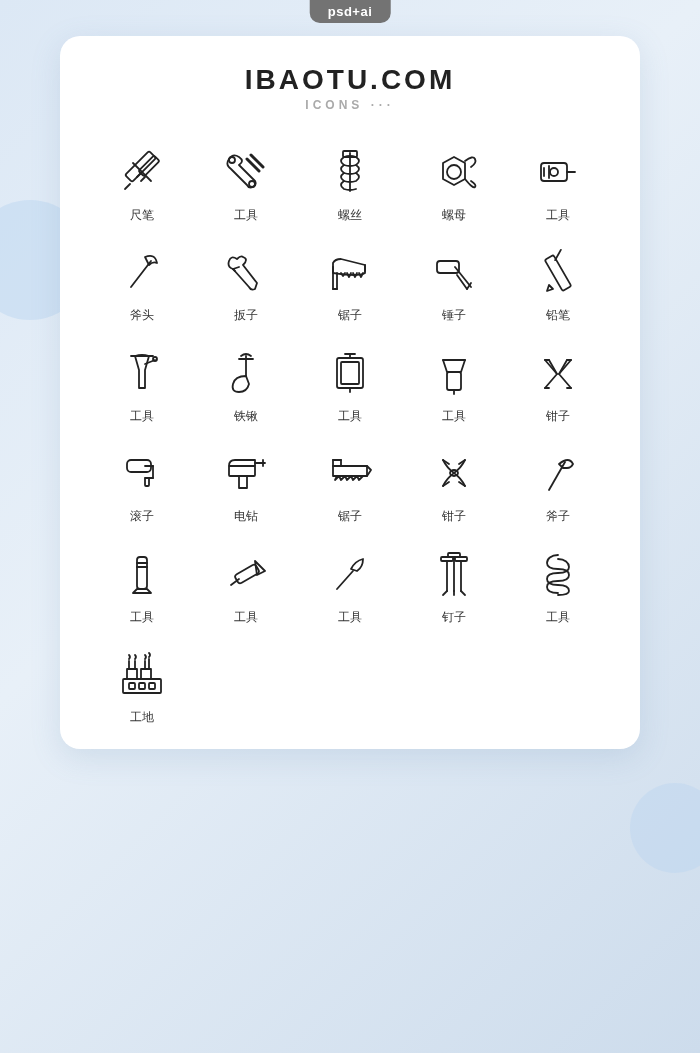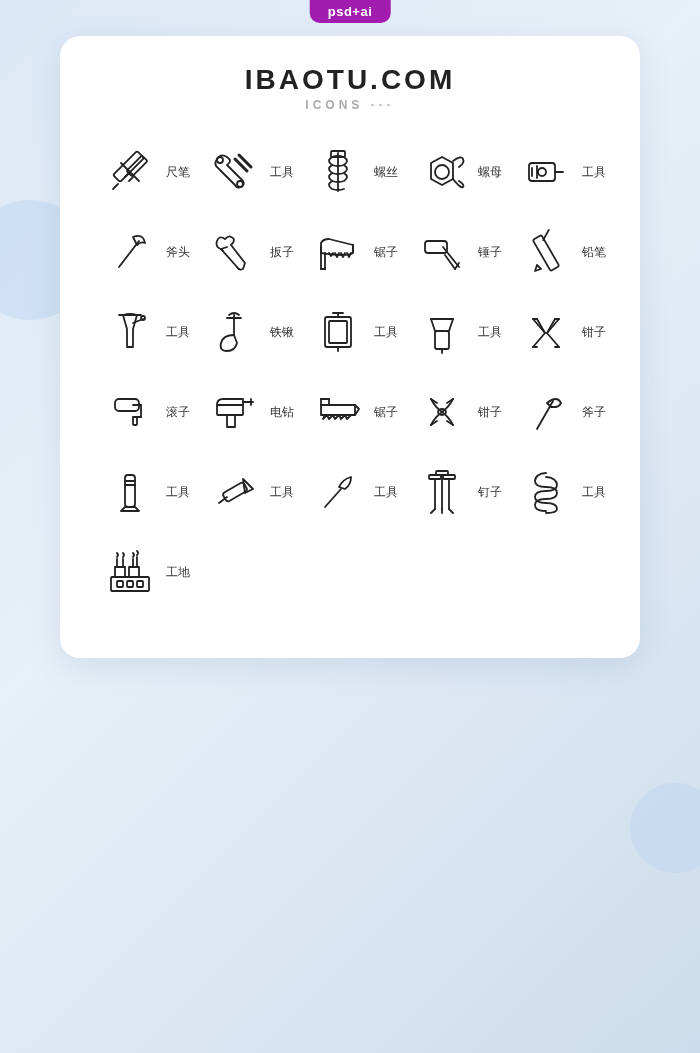--- a/index.html
+++ b/index.html
@@ -14,36 +14,36 @@
       font-family: 'PingFang SC', 'Microsoft YaHei', sans-serif;
       overflow: hidden;
       position: relative;
     }
 
     .top-badge {
       position: absolute;
       top: 0;
       left: 50%;
       transform: translateX(-50%);
-      background: #a21caf;
+      background: #737373;
       color: white;
       font-size: 13px;
       font-weight: 600;
       padding: 4px 18px;
       border-radius: 0 0 10px 10px;
       z-index: 10;
       letter-spacing: 0.5px;
     }
 
     .card {
       background: white;
       border-radius: 20px;
       width: 580px;
       margin-top: 36px;
-      padding: 28px 30px 46px 30px;
+      padding: 28px 30px 15px 30px;
       box-shadow: 0 8px 30px rgba(100,140,180,0.18);
       position: relative;
       z-index: 2;
     }
 
     .card-header {
       text-align: center;
       margin-bottom: 20px;
     }
 
@@ -64,21 +64,21 @@
     }
 
     .icons-grid {
       display: grid;
       grid-template-columns: repeat(5, 1fr);
       gap: 0;
     }
 
     .icon-item {
       display: flex;
-      flex-direction: row;
+      flex-direction: column;
       align-items: center;
       justify-content: flex-end;
       padding: 10px 4px 10px 4px;
       gap: 6px;
     }
 
     .icon-svg {
       width: 60px;
       height: 60px;
       display: flex;

